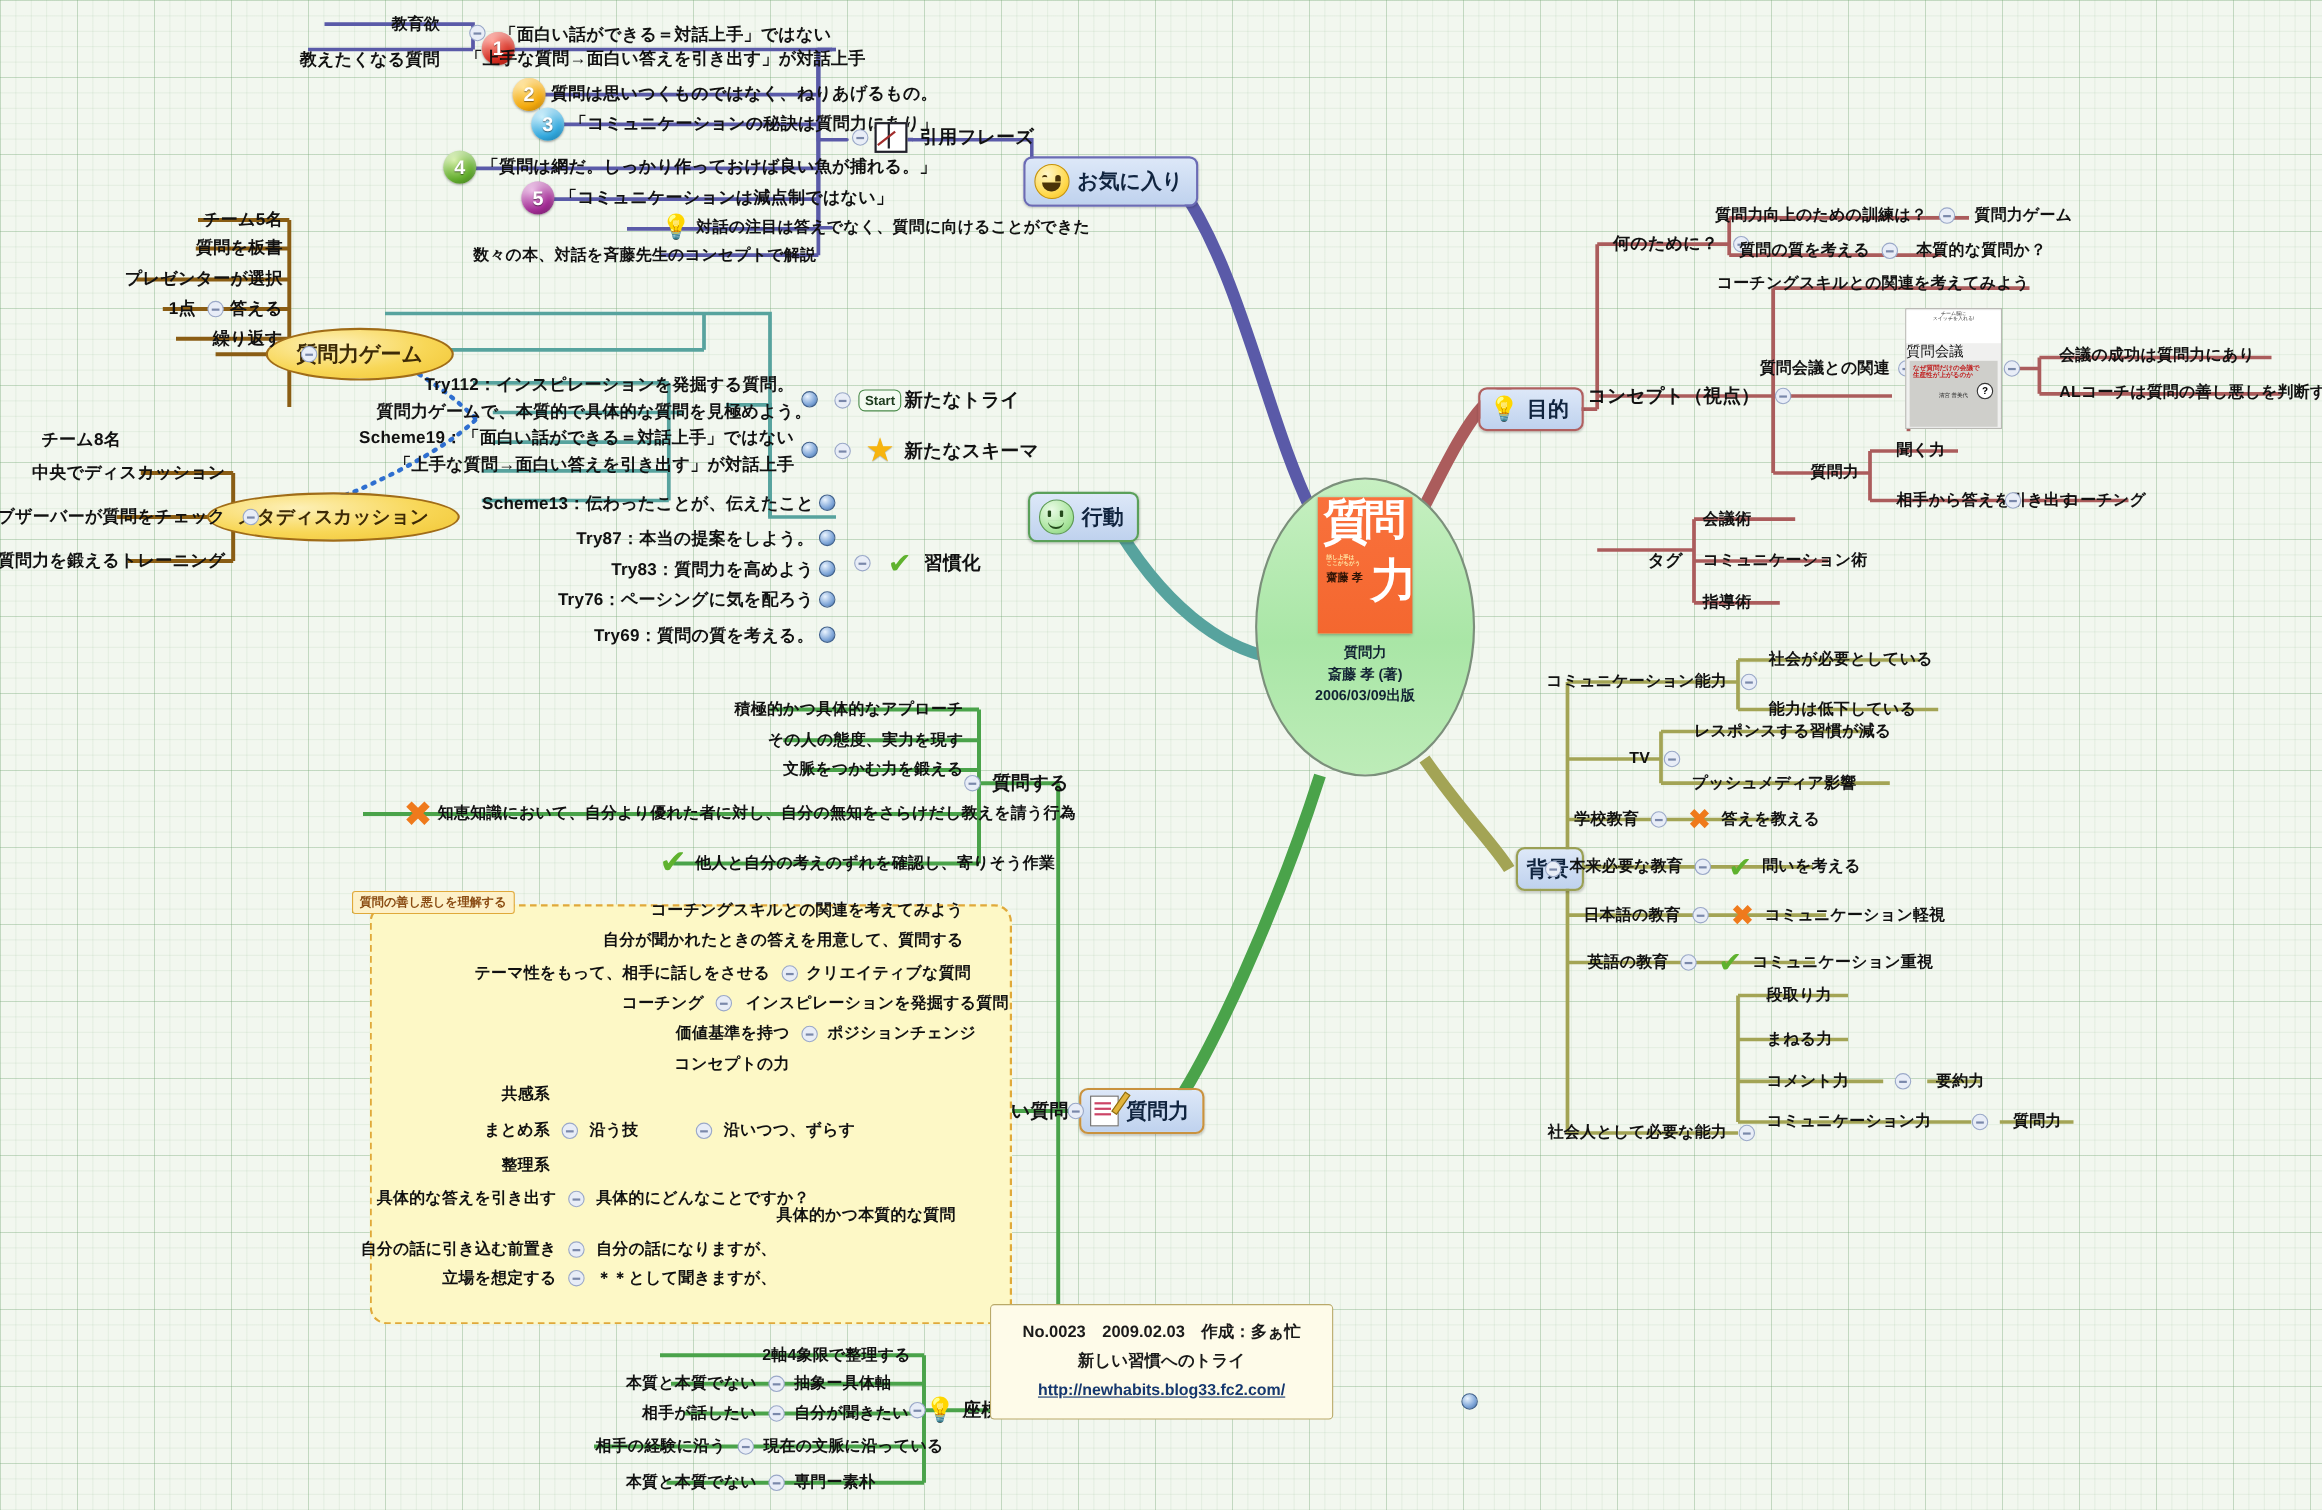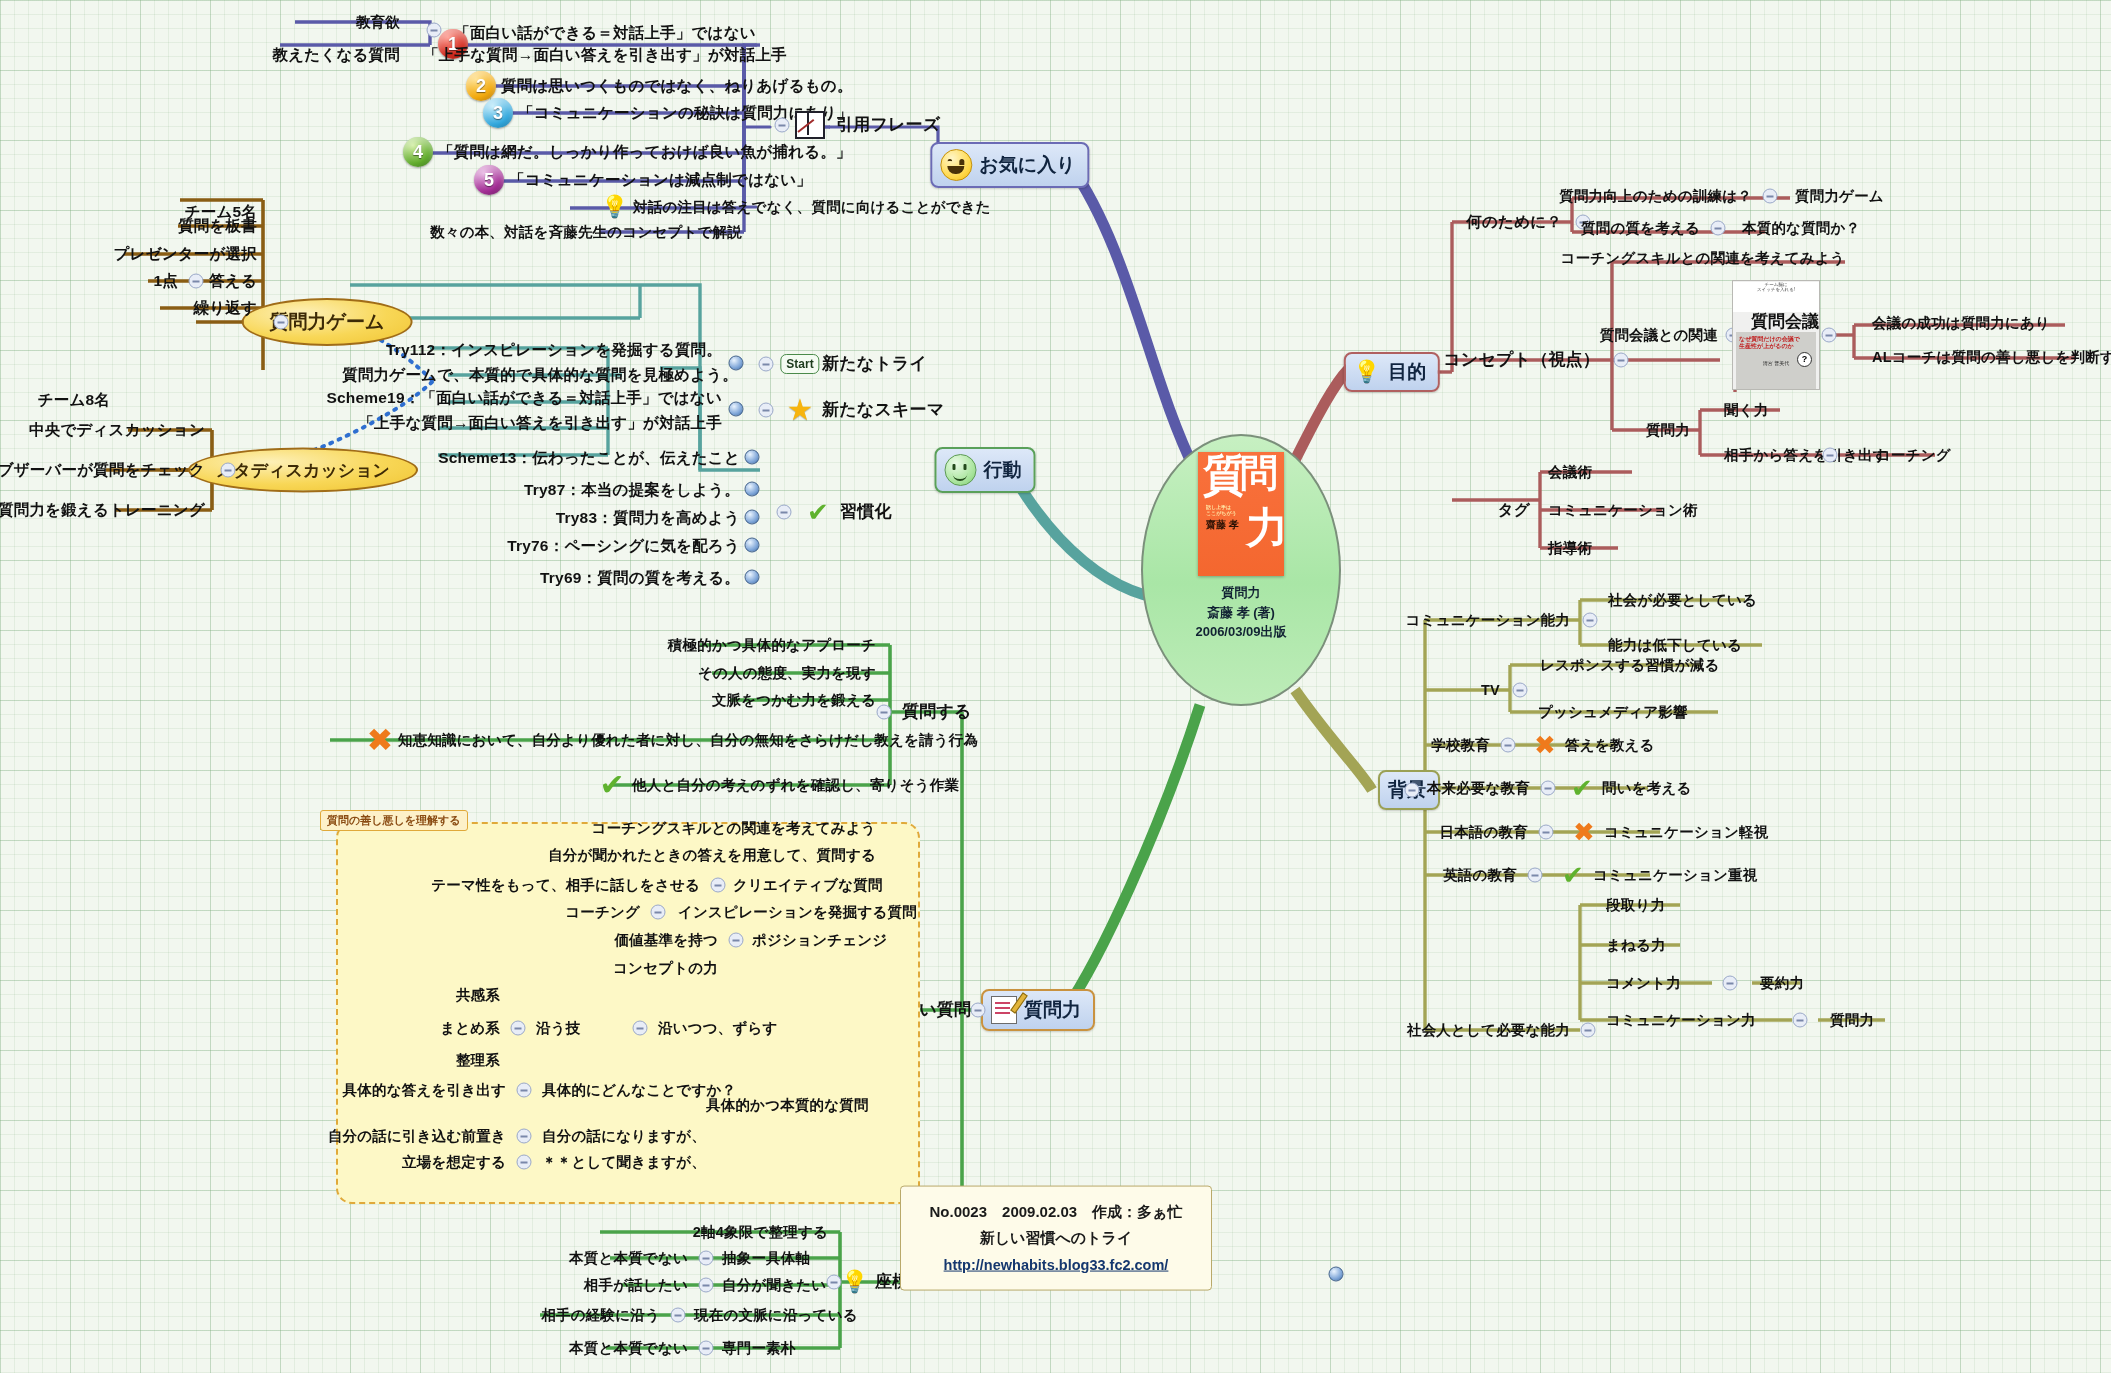--- a/index.html
+++ b/index.html
@@ -71,21 +71,21 @@
   #cover .cj3{position:absolute;left:48px;top:48px;font-size:42px;color:#fff;font-weight:bold;}
   #cover .csub{position:absolute;left:8px;top:52px;font-size:5px;color:#ffe9a8;line-height:1.25;font-weight:bold;}
   #cover .cau{position:absolute;left:8px;top:66px;font-size:10px;color:#2b1205;font-weight:bold;}
   #root .meta{margin-top:7px;text-align:center;font-size:13px;font-weight:bold;color:#123;line-height:1.5;}
 
   
   #qbook{position:absolute;left:1776px;top:335px;transform:translate(-50%,-50%);
      width:88px;height:110px;background:#f0f0ef;border:1px solid #b9b9b4;
      box-sizing:border-box;overflow:hidden;}
   #qbook .top{height:30px;background:#fff;position:relative;}
-  #qbook .ttl{text-align:right;font-size:17px;font-weight:bold;color:#111;line-height:1;margin-top:1px;}
+  #qbook .ttl{text-align:left;font-size:13px;font-weight:normal;color:#111;line-height:1;margin-top:1px;}
   #qbook .gry{background:#cfcfcb;margin:2px 3px 0;height:60px;position:relative;}
   #qbook .r1{font-size:6px;color:#c01e1e;font-weight:bold;padding:4px 3px 0;line-height:1.2;}
   #qbook .nm{font-size:5px;color:#222;padding:10px 3px 0;text-align:center;}
   #qbook .q{position:absolute;right:4px;top:20px;width:13px;height:13px;border-radius:50%;
      border:1px solid #333;font-size:9px;text-align:center;line-height:12px;background:#fff;font-weight:bold;}
   #qbook .mini{font-size:4.5px;text-align:center;color:#333;margin-top:1px;}
 
   
   #boundary{position:absolute;left:336px;top:822px;width:580px;height:378px;
      background:#fdf8c6;border:2.5px dashed #e0a93a;border-radius:16px;}
@@ -406,21 +406,21 @@
 <div class="ic bulb" style="left:615px;top:207px">💡</div>
 <div class="node t14 left" style="left:633px;top:207px">対話の注目は答えでなく、質問に向けることができた</div>
 <div class="node t14 right" style="left:742px;top:232px">数々の本、対話を斉藤先生のコンセプトで解説</div>
 
 <div class="ic notebook" style="left:810px;top:125px"></div>
 <div class="node t16 left" style="left:836px;top:125px">引用フレーズ</div>
 <div class="hdl" style="left:782px;top:125px"></div>
 
 <div class="oval" style="left:327px;top:322px">質問力ゲーム</div>
 <div class="hdl" style="left:281px;top:322px"></div>
-<div class="node t15 right" style="left:257px;top:212px">チーム5名</div>
+<div class="node t15 right" style="left:257px;top:200px">チーム5名</div>
 <div class="node t15 right" style="left:257px;top:226px">質問を板書</div>
 <div class="node t15 right" style="left:257px;top:254px">プレゼンターが選択</div>
 <div class="node t15 right" style="left:257px;top:281px">答える</div>
 <div class="node t15 right" style="left:178px;top:281px">1点</div>
 <div class="hdl" style="left:196px;top:281px"></div>
 <div class="node t15 right" style="left:257px;top:308px">繰り返す</div>
 
 <div class="oval" style="left:303px;top:470px;font-size:17px">メタディスカッション</div>
 <div class="hdl" style="left:228px;top:470px"></div>
 <div class="node t15 right" style="left:110px;top:400px">チーム8名</div>

